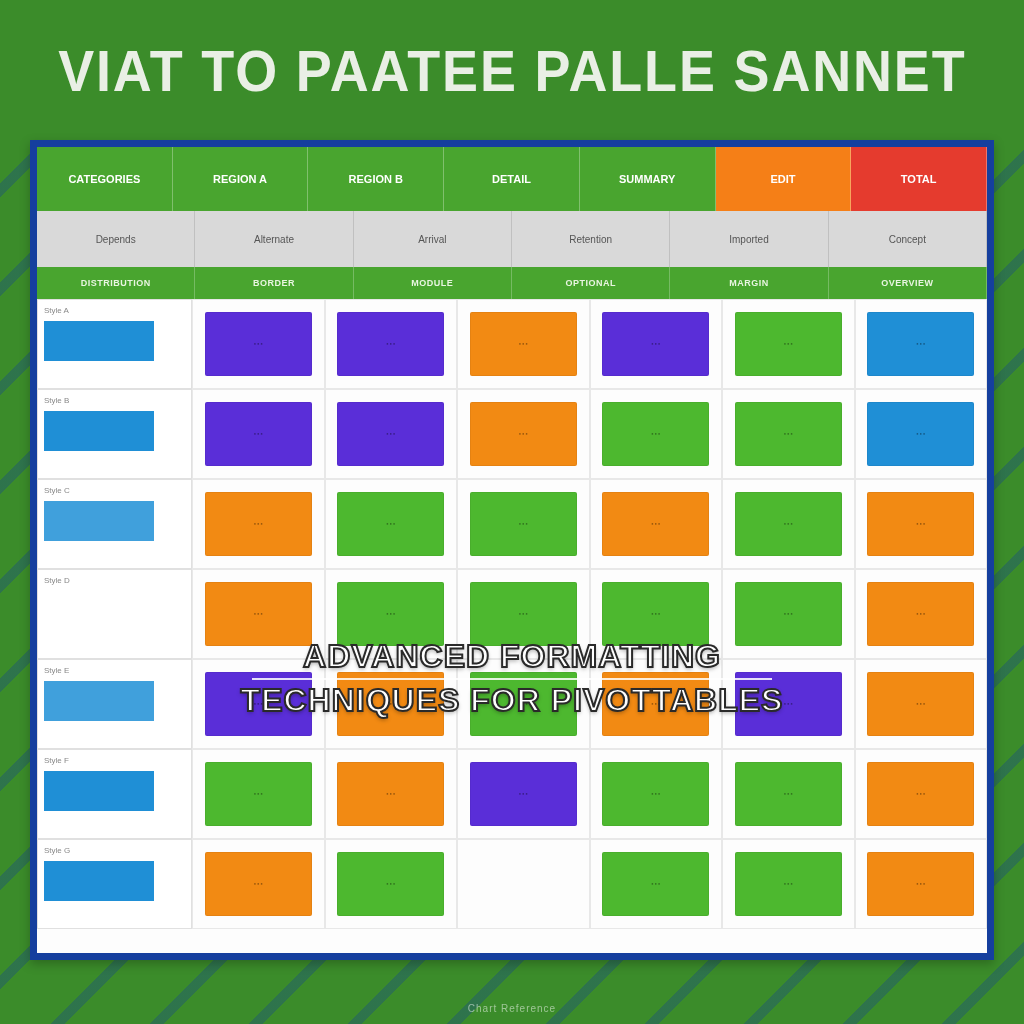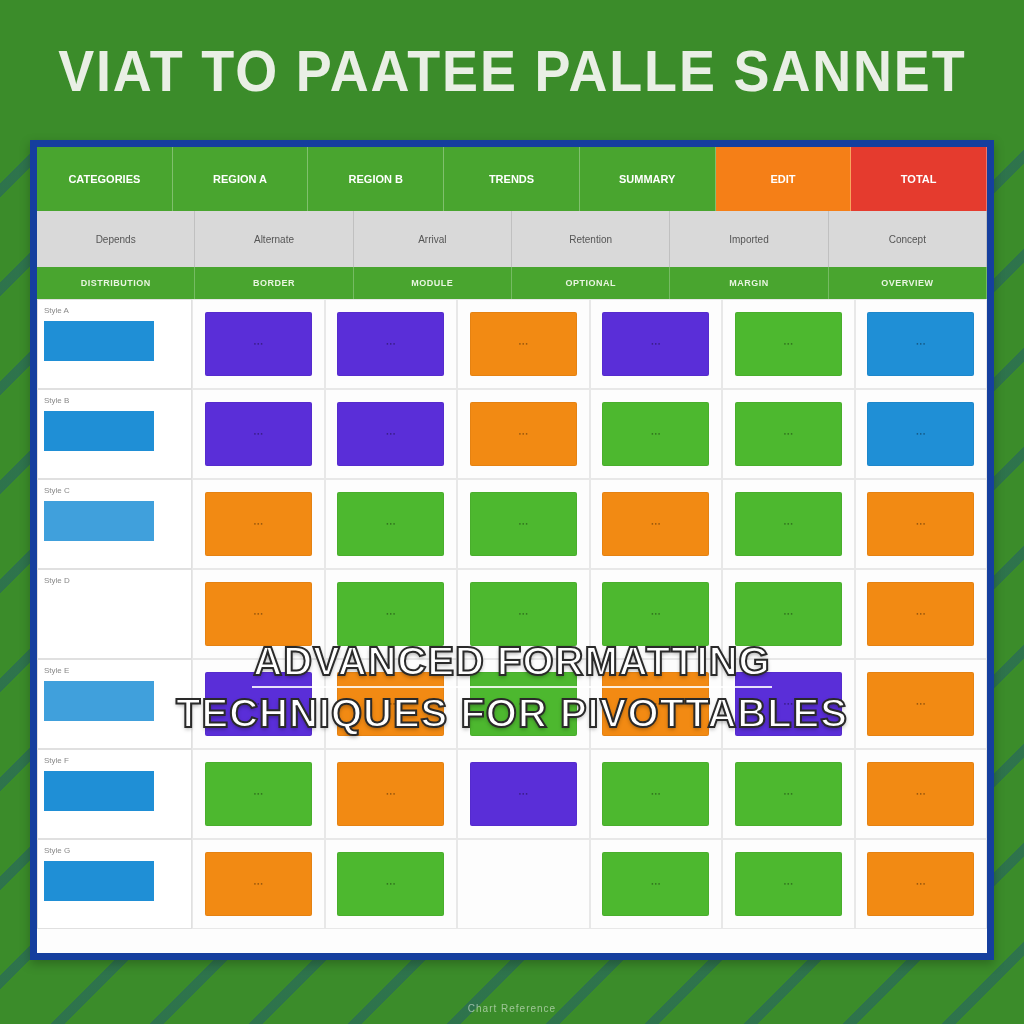--- a/index.html
+++ b/index.html
@@ -118,21 +118,21 @@
 .glyph { position: absolute; inset: 0; display:flex; align-items:center; justify-content:center;
   font-size: 10px; color: rgba(0,0,0,0.35); font-weight: 700; }
 .overlay-title {
   position: absolute; z-index: 5;
   left: 0; right: 0; top: 640px;
   display: flex; flex-direction: column; align-items: center;
   pointer-events: none;
 }
 .overlay-title .line {
   font-family: "Arial Black", Impact, sans-serif;
-  font-size: 40px; font-weight: 900;
+  font-size: 32px; font-weight: 900;
   color: #ffffff;
   letter-spacing: 1px;
   -webkit-text-stroke: 2px #2a2a2a;
   text-shadow: 0 2px 4px rgba(0,0,0,0.35);
   line-height: 1.05;
 }
 .overlay-title hr {
   width: 520px; border: none; border-top: 2px solid rgba(255,255,255,0.85);
   margin: 4px 0;
 }
@@ -151,21 +151,21 @@
 <div class="banner">
   <h1>VIAT TO PAATEE PALLE SANNET</h1>
 </div>
 
 <div class="panel">
 
   <div class="toprow" id="toprow">
       <div class="tab green">CATEGORIES</div>
       <div class="tab green">REGION A</div>
       <div class="tab green">REGION B</div>
-      <div class="tab green">TRENDS</div>
+      <div class="tab green">DETAIL</div>
       <div class="tab green">SUMMARY</div>
       <div class="tab orange">EDIT</div>
       <div class="tab red">TOTAL</div>
     </div>
   <div class="sub1" id="sub1">
       <div class="cell">Depends</div>
       <div class="cell">Alternate</div>
       <div class="cell">Arrival</div>
       <div class="cell">Retention</div>
       <div class="cell">Imported</div>

